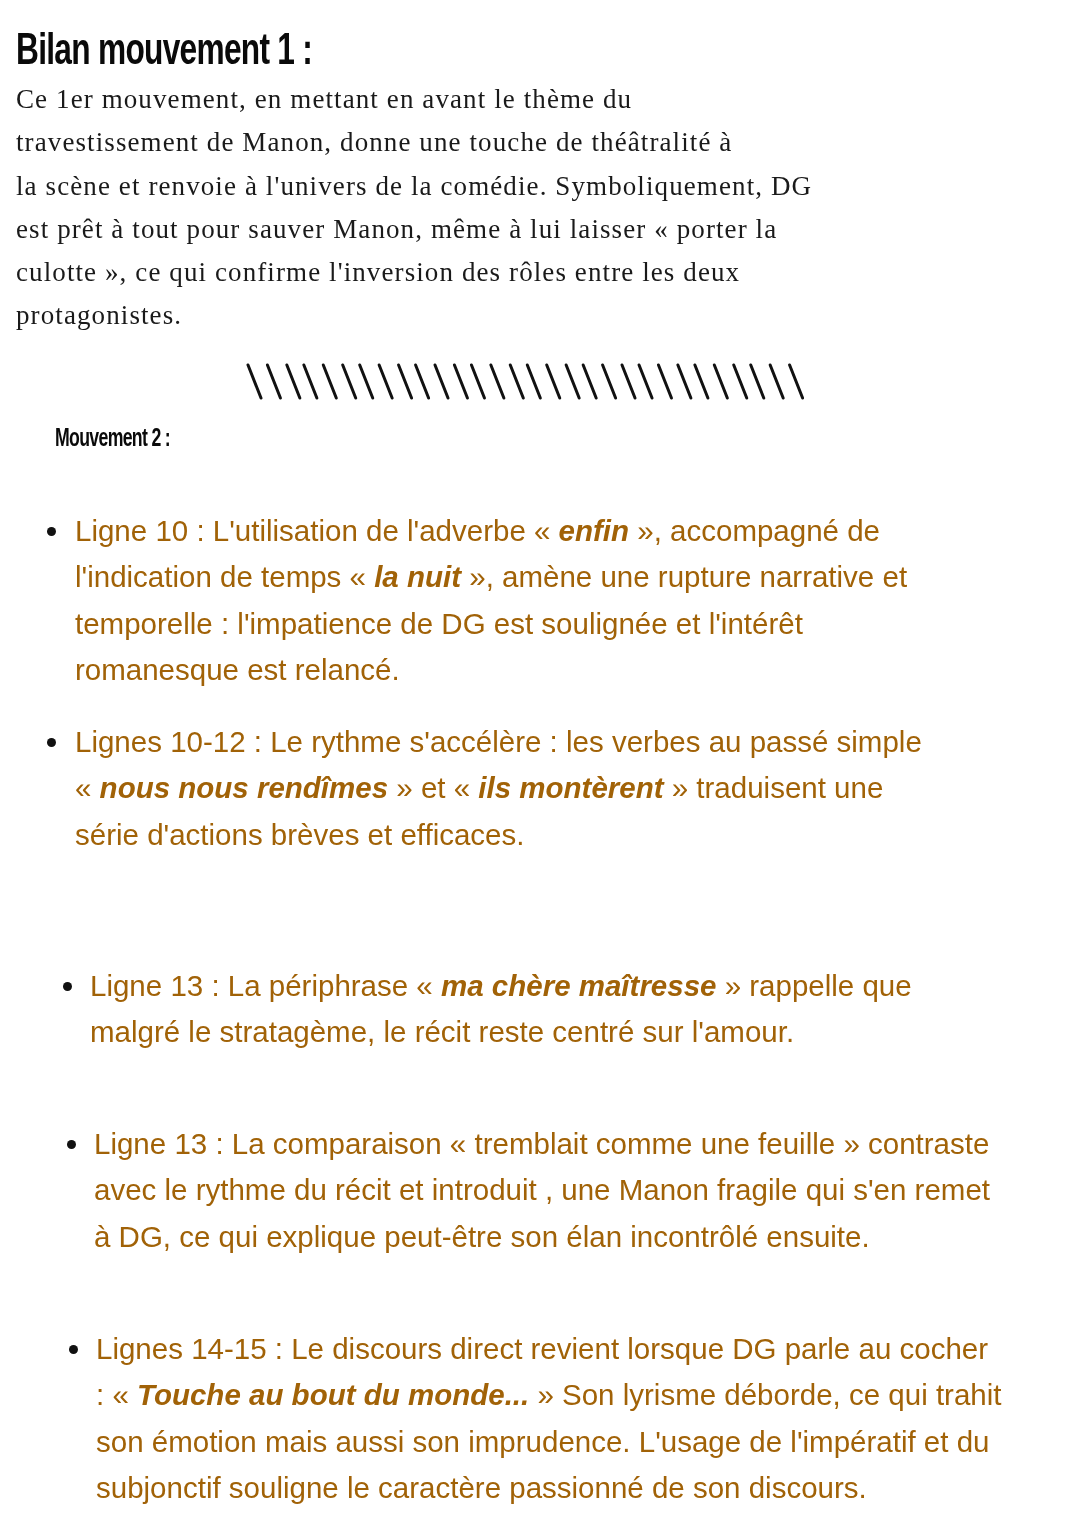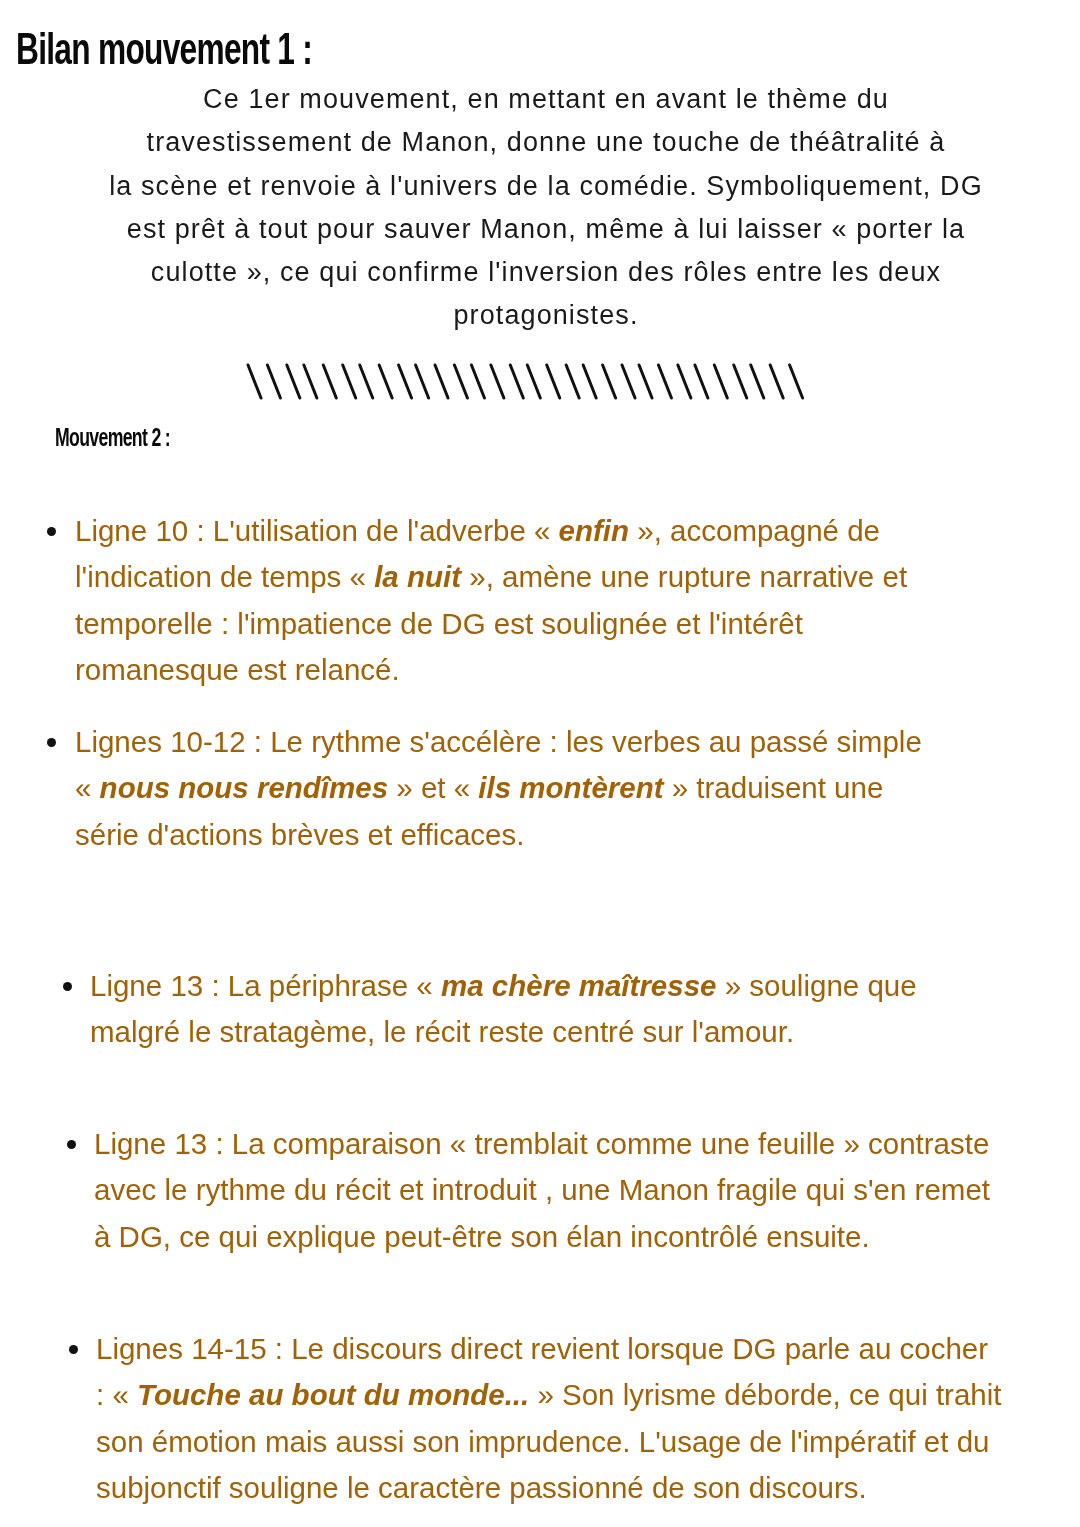--- a/index.html
+++ b/index.html
@@ -9,23 +9,23 @@
     font-weight: 700;
     color: #0a0a0a;
     transform-origin: left top;
     white-space: nowrap;
     position: absolute;
     letter-spacing: -1px;
   }
   #title1 { left: 16px; top: 24px; font-size: 44px; transform: scaleX(0.72); }
   #para1 {
     position: absolute; left: 16px; top: 78px; width: 1060px;
-    font-family: Liberation Sans, sans-serif;
+    font-family: Liberation Serif, serif;
     font-size: 27px; line-height: 43.3px; letter-spacing: 1.1px;
-    color: #1a1a1a; margin: 0; text-align: center;
+    color: #1a1a1a; margin: 0;
   }
   #para1 .ln { display: block; white-space: nowrap; }
   #slashes {
     position: absolute; left: 244px; top: 362px; width: 560px; height: 40px;
   }
   #title2 { left: 0; width: 1066px; top: 422px; font-size: 26px; padding-left: 28px; }
   #title2 span { display: inline-block; transform: scaleX(0.68); }
   .bullet {
     position: absolute; margin: 0;
     font-family: "Liberation Sans", sans-serif;
@@ -101,21 +101,21 @@
   <div class="rich">
       <span class="ln"><span>Lignes 10-12 : Le rythme s'accélère : les verbes au passé simple</span></span>
       <span class="ln"><span>« </span><span class="bi">nous nous rendîmes</span><span> » et « </span><span class="bi">ils montèrent</span><span> » traduisent une</span></span>
       <span class="ln"><span>série d'actions brèves et efficaces.</span></span>
     </div>
 </div>
 
 <div class="bullet" style="left:90px; top:963px;">
   <span class="dot" style="left:-27px; top:19px;"></span>
   <div class="rich">
-      <span class="ln"><span> Ligne 13 : La périphrase « </span><span class="bi">ma chère maîtresse</span><span> » souligne que</span></span>
+      <span class="ln"><span> Ligne 13 : La périphrase « </span><span class="bi">ma chère maîtresse</span><span> » rappelle que</span></span>
       <span class="ln"><span>malgré le stratagème, le récit reste centré sur l'amour.</span></span>
     </div>
 </div>
 
 <div class="bullet" style="left:94px; top:1121px;">
   <span class="dot" style="left:-27px; top:19px;"></span>
   <div class="rich">
       <span class="ln"><span> Ligne 13 : La comparaison « tremblait comme une feuille » contraste</span></span>
       <span class="ln"><span>avec le rythme du récit et introduit , une Manon fragile qui s'en remet</span></span>
       <span class="ln"><span>à DG, ce qui explique peut-être son élan incontrôlé ensuite.</span></span>

